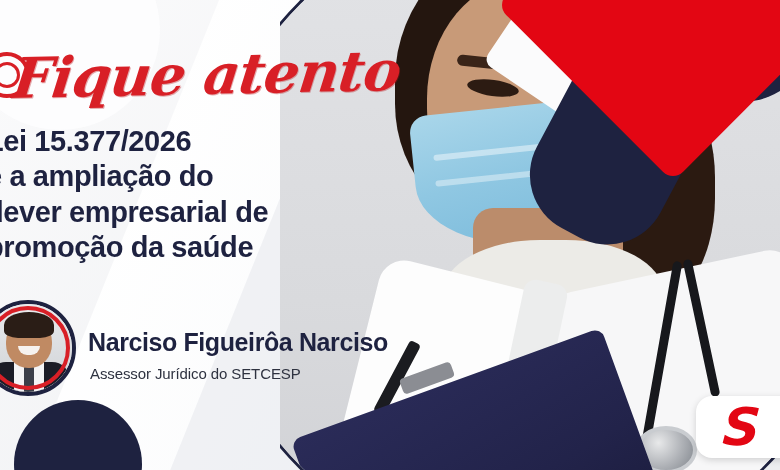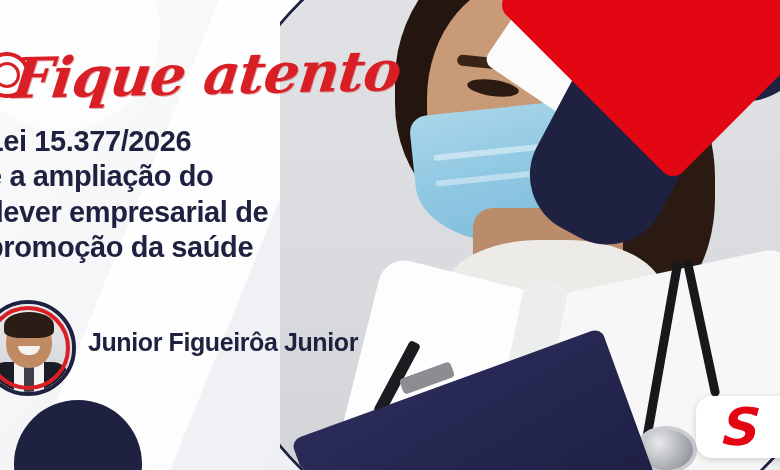--- a/index.html
+++ b/index.html
@@ -297,19 +297,20 @@
       <div class="av-body"></div>
       <div class="av-shirt"></div>
       <div class="av-tie"></div>
       <div class="av-head"></div>
       <div class="av-hair"></div>
       <div class="av-smile"></div>
     </div>
   </div>
   <div class="avatar-ring"></div>
 
-  <div class="speaker-name">Junior Figueirôa Junior</div>
+  <div class="speaker-name">Narciso Figueirôa Narciso</div>
+  <div class="speaker-role">Assessor Jurídico do SETCESP</div>
 
   <div class="logo">
     <span class="logo-s">S</span>
   </div>
 
 </div>
 
 </body></html>

